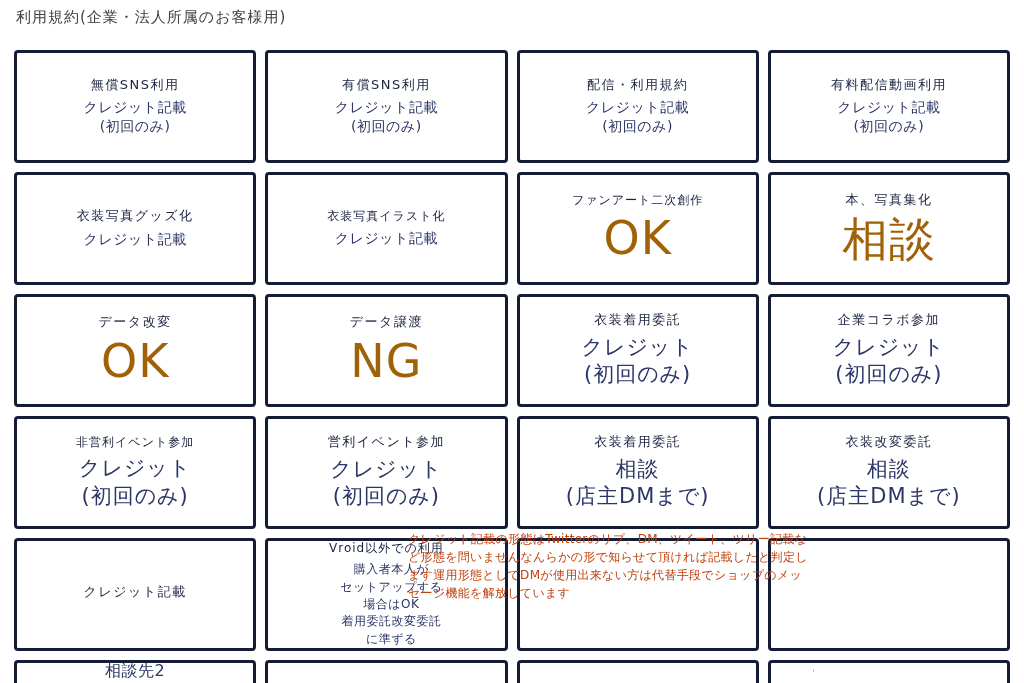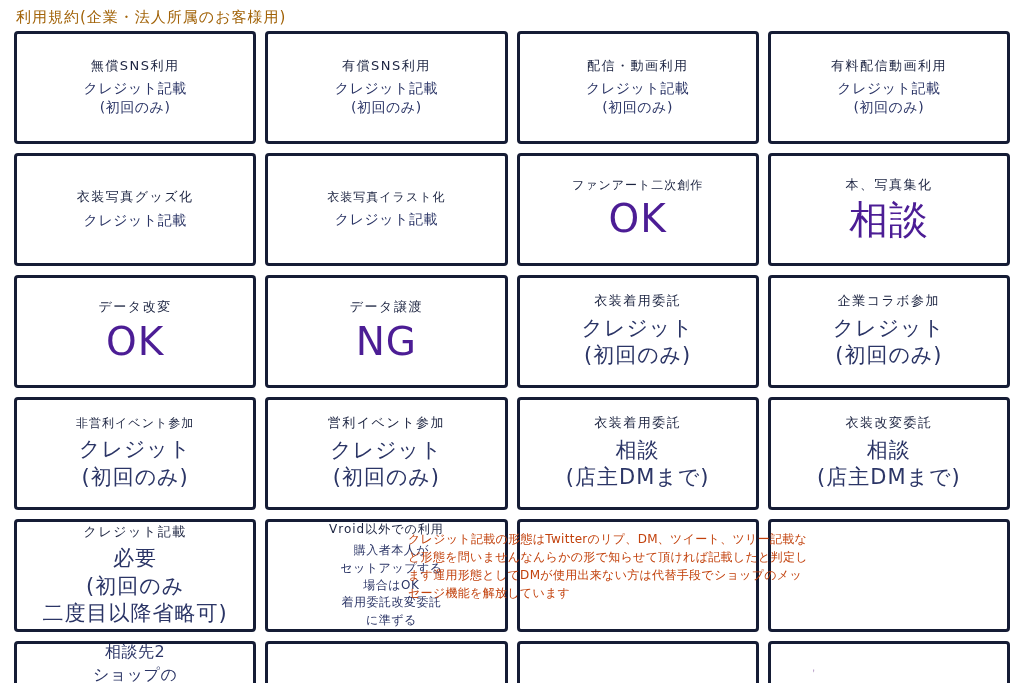--- a/index.html
+++ b/index.html
@@ -17,22 +17,22 @@
   .page {
     position: relative;
     width: 1024px;
     height: 683px;
     box-sizing: border-box;
     padding: 6px 14px 0 14px;
   }
   .title {
     font-size: 15px;
     letter-spacing: 1px;
-    color: #a16207;
-    margin: 2px 0 4px 2px;
+    color: #404040;
+    margin: 2px 0 23px 2px;
     font-weight: 500;
   }
   .grid {
     display: grid;
     grid-template-columns: repeat(4, 1fr);
     grid-auto-rows: 113px;
     gap: 9px;
   }
   .cell {
     border: 3px solid #151c35;
@@ -62,23 +62,23 @@
     font-size: 12px;
     letter-spacing: 1px;
   }
   .cell-body {
     font-size: 14px;
     line-height: 1.35;
     color: #2b3566;
     letter-spacing: 0.5px;
   }
   .cell-body.big {
-    font-size: 39px;
-    letter-spacing: 1px;
-    color: #4c1d95;
+    font-size: 46px;
+    letter-spacing: 1px;
+    color: #a16207;
     line-height: 1.1;
   }
   .cell-body.med {
     font-size: 21px;
     letter-spacing: 1px;
     line-height: 1.3;
   }
   .cell-body.small {
     font-size: 12px;
     line-height: 1.45;
@@ -119,21 +119,21 @@
         <div class="cell-head">無償SNS利用</div>
         <div class="cell-body" style="white-space: pre-line;">クレジット記載
 (初回のみ)</div>
       </div>
       <div class="cell">
         <div class="cell-head">有償SNS利用</div>
         <div class="cell-body" style="white-space: pre-line;">クレジット記載
 (初回のみ)</div>
       </div>
       <div class="cell">
-        <div class="cell-head">配信・動画利用</div>
+        <div class="cell-head">配信・利用規約</div>
         <div class="cell-body" style="white-space: pre-line;">クレジット記載
 (初回のみ)</div>
       </div>
       <div class="cell">
         <div class="cell-head">有料配信動画利用</div>
         <div class="cell-body" style="white-space: pre-line;">クレジット記載
 (初回のみ)</div>
       </div>
       <div class="cell">
         <div class="cell-head">衣装写真グッズ化</div>
@@ -184,23 +184,20 @@
         <div class="cell-body med" style="white-space: pre-line;">相談
 (店主DMまで)</div>
       </div>
       <div class="cell">
         <div class="cell-head">衣装改変委託</div>
         <div class="cell-body med" style="white-space: pre-line;">相談
 (店主DMまで)</div>
       </div>
       <div class="cell">
         <div class="cell-head">クレジット記載</div>
-        <div class="cell-body med" style="white-space: pre-line;">必要
-(初回のみ
-二度目以降省略可)</div>
       </div>
       <div class="cell">
         <div class="cell-head sm">Vroid以外での利用</div>
         <div class="cell-body small" style="white-space: pre-line; margin-left: 10px;">購入者本人が
 セットアップする
 場合はOK
 着用委託改変委託
 に準ずる</div>
       </div>
       <div class="cell empty"></div>

